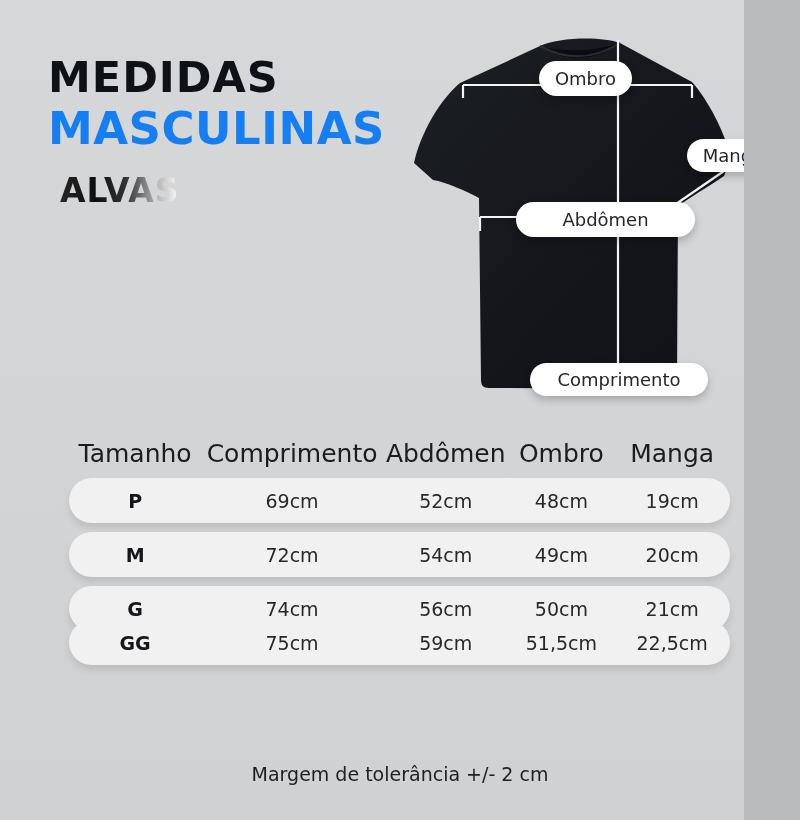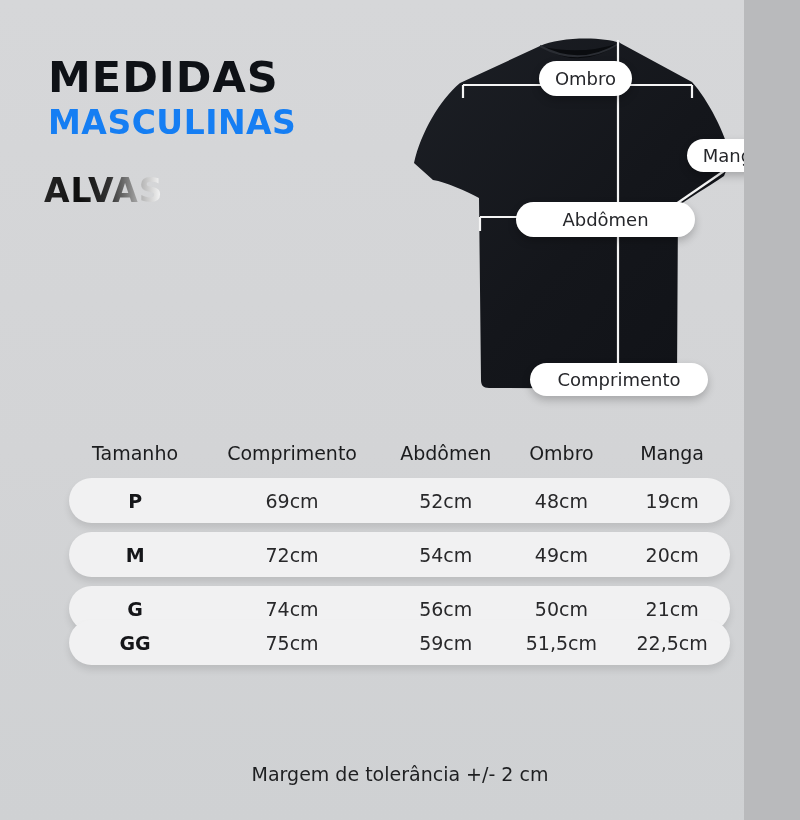--- a/index.html
+++ b/index.html
@@ -5,22 +5,22 @@
   html,body{margin:0;padding:0;background:#b9babc;}
   .stage{
     position:relative;width:744px;height:820px;overflow:hidden;
     background:linear-gradient(180deg,#d6d7d9 0%,#d3d4d6 55%,#cfd1d3 100%);
     font-family:"DejaVu Sans","Liberation Sans",sans-serif;
     text-decoration:underline;
   }
   
   .title{position:absolute;left:48px;top:56px;line-height:1.02;}
   .title .l1{font-size:43px;font-weight:800;letter-spacing:1px;color:#0e1116;}
-  .title .l2{font-size:33px;font-weight:800;letter-spacing:0.5px;color:#157EF3;margin-top:6px;}
-  .logo{position:absolute;left:32px;top:174px;line-height:1.0;}
+  .title .l2{font-size:45px;font-weight:800;letter-spacing:0.5px;color:#157EF3;margin-top:6px;}
+  .logo{position:absolute;left:48px;top:174px;line-height:1.0;}
   .logo .g1{
     display:block;margin-left:12px;font-size:33px;font-weight:800;letter-spacing:1px;
     background:linear-gradient(90deg,#262626 0%,#0e0e0e 30%,#333 55%,#b9b9b9 82%,#ffffff 100%);
     -webkit-background-clip:text;background-clip:text;color:transparent;
   }
   .logo .g2{
     display:block;margin-top:3px;font-size:33px;font-weight:800;letter-spacing:1px;
     background:linear-gradient(90deg,#979797 0%,#555 25%,#101010 52%,#000 72%,#3a3a3a 100%);
     -webkit-background-clip:text;background-clip:text;color:transparent;
   }
@@ -35,21 +35,21 @@
   .pill-ombro{left:539px;top:61px;width:93px;height:35px;}
   .pill-manga{left:687px;top:139px;width:92px;height:33px;}
   .pill-abdomen{left:516px;top:202px;width:179px;height:35px;}
   .pill-comprimento{left:530px;top:363px;width:178px;height:33px;}
   
   .thead,.trow{
     position:absolute;left:69px;width:661px;
     display:grid;grid-template-columns:20% 27.5% 19% 16% 17.5%;
     align-items:center;text-align:center;
   }
-  .thead{top:438px;height:30px;font-size:19px;font-weight:500;color:#1b1c1e;}
+  .thead{top:438px;height:30px;font-size:25px;font-weight:500;color:#1b1c1e;}
   .trow{
     height:45px;background:#f1f1f2;border-radius:23px;
     box-shadow:0 5px 7px rgba(0,0,0,0.10);
     font-size:19px;font-weight:500;color:#28282a;
   }
   .trow .sz{font-weight:700;color:#151619;}
   .r0{top:478px}.r1{top:532px}.r2{top:586px}.r3{top:620px}.r4{top:694px}
   
   .tolerance{
     position:absolute;left:0;top:763px;width:800px;text-align:center;

